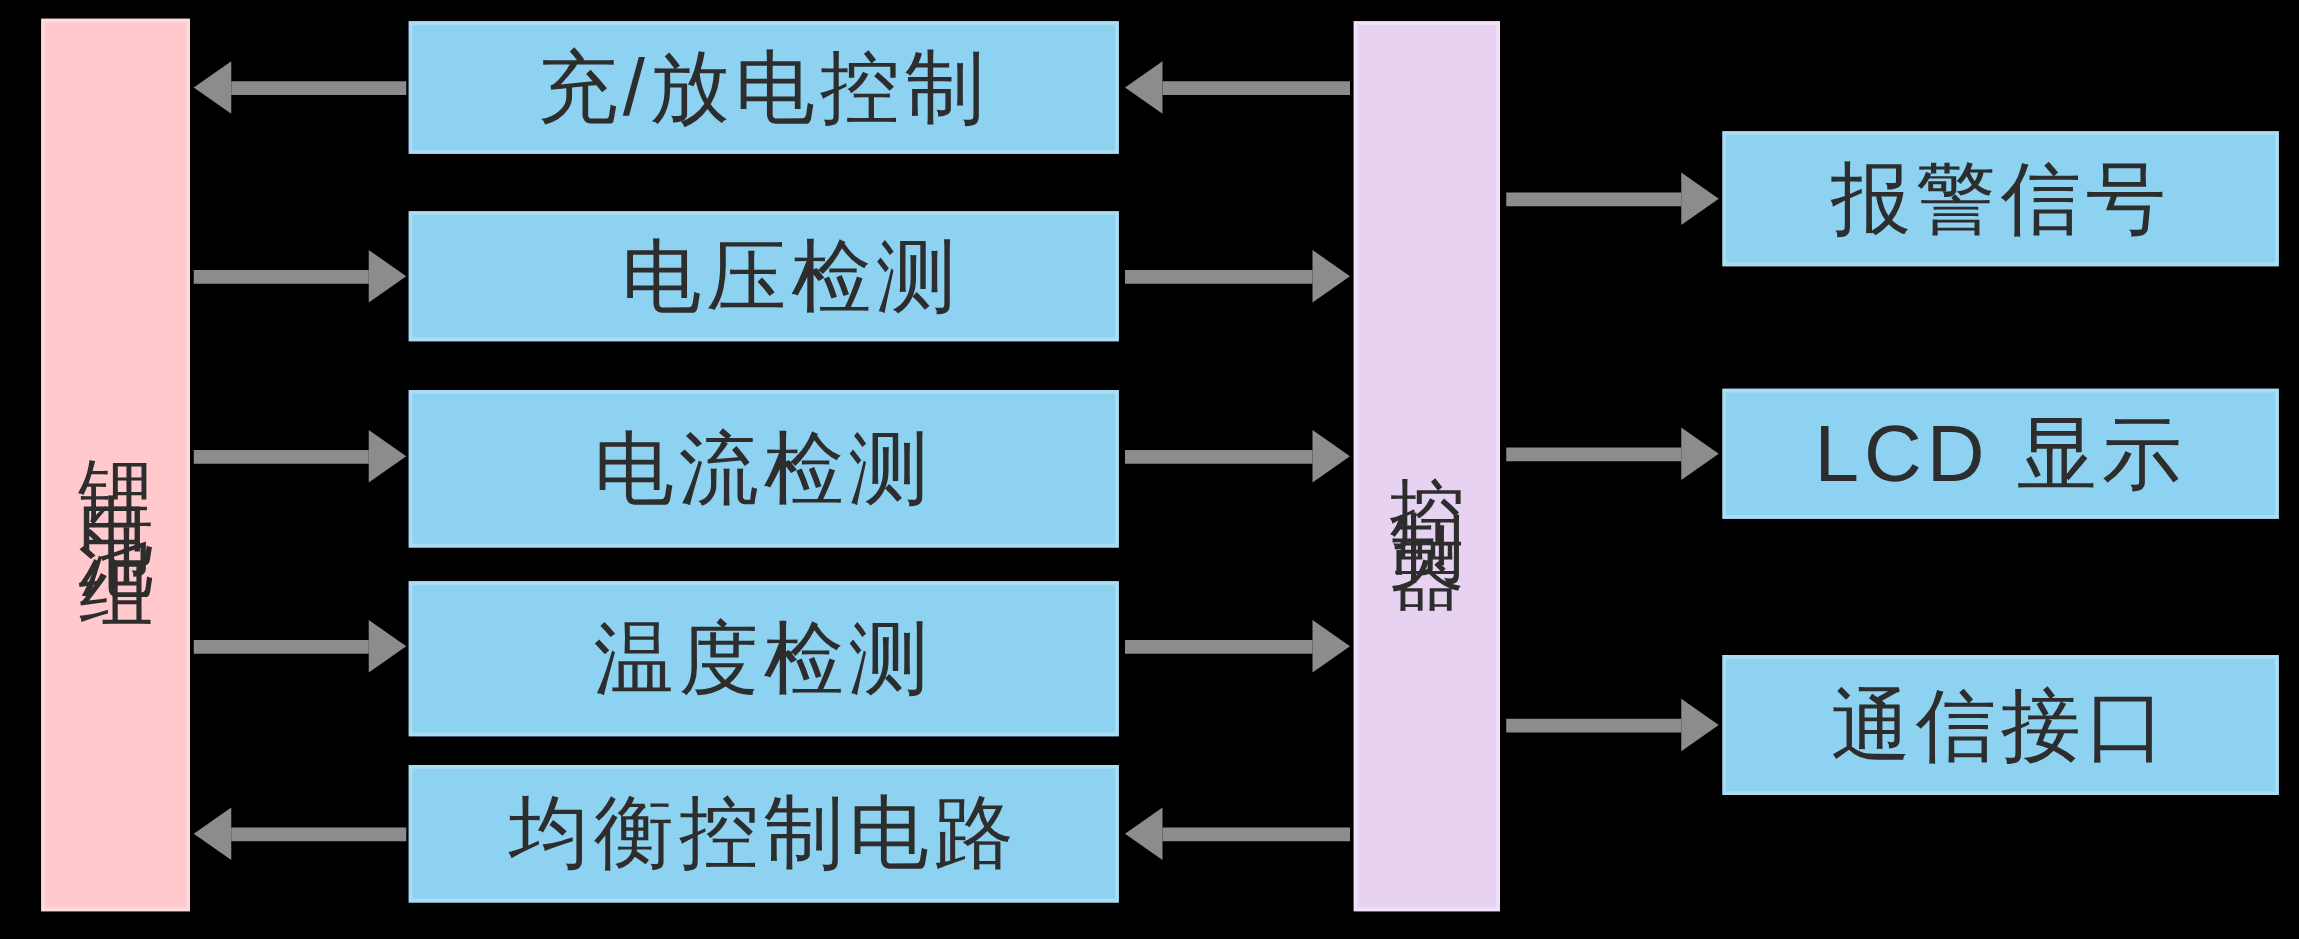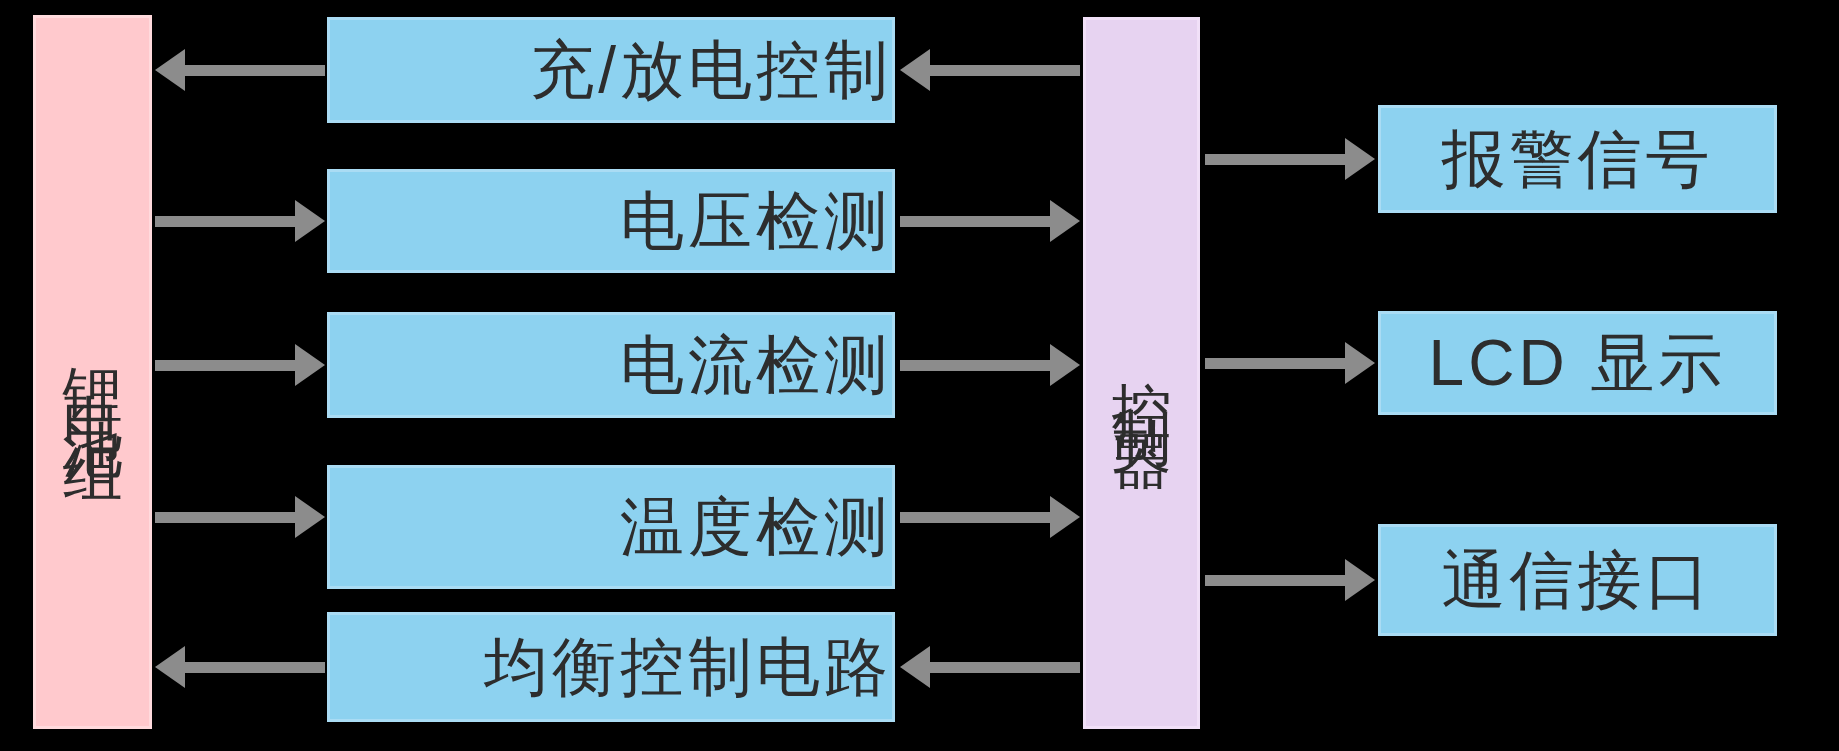--- a/index.html
+++ b/index.html
@@ -36,22 +36,22 @@
     left: 1083px; top: 17px; width: 117px; height: 712px;
     background: var(--controller-fill, #e7d3f1);
     border: 3px solid var(--controller-border, #f1e0f8);
   }
 
   .module-box, .output-box {
     background: var(--module-fill, #8dd2f0);
     border: 3px solid var(--module-border, #aadcf4);
   }
 
-  .module-box { left: 327px; width: 568px; justify-content: flex-end; }
-  .output-box { left: 1378px; width: 399px; }
+  .module-box { left: 327px; width: 568px; }
+  .output-box { left: 1378px; width: 445px; }
 
   .h-label {
     font-size: 64px;
     letter-spacing: 4px;
     white-space: nowrap;
     line-height: 1;
   }
 
   .v-label {
     writing-mode: vertical-rl;
@@ -93,27 +93,27 @@
   <div class="box controller-box">
     <span class="v-label">控制器</span>
   </div>
 
   <div class="box module-box" style="top:17px;height:106px;">
     <span class="h-label">充/放电控制</span>
   </div>
   <div class="box module-box" style="top:169px;height:104px;padding-left:44px;">
     <span class="h-label">电压检测</span>
   </div>
-  <div class="box module-box" style="top:312px;height:106px;">
+  <div class="box module-box" style="top:312px;height:126px;">
     <span class="h-label">电流检测</span>
   </div>
   <div class="box module-box" style="top:465px;height:124px;">
     <span class="h-label">温度检测</span>
   </div>
-  <div class="box module-box" style="top:612px;height:110px;">
+  <div class="box module-box" style="top:612px;height:110px;font-family:Liberation Serif, serif;">
     <span class="h-label">均衡控制电路</span>
   </div>
 
   <div class="box output-box" style="top:105px;height:108px;">
     <span class="h-label">报警信号</span>
   </div>
   <div class="box output-box" style="top:524px;height:112px;">
     <span class="h-label">通信接口</span>
   </div>
   <div class="box output-box" style="top:311px;height:104px;">

